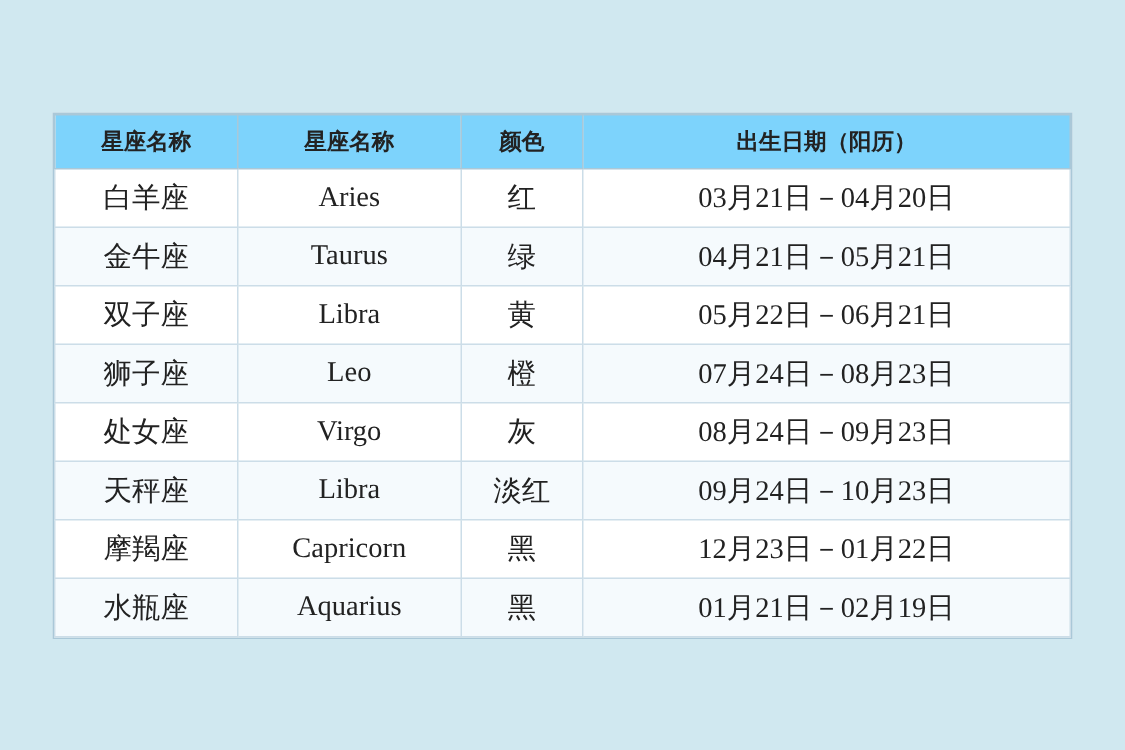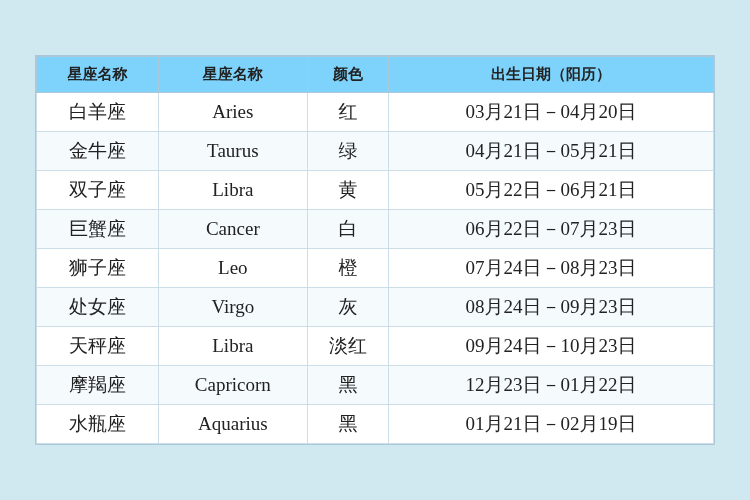--- a/index.html
+++ b/index.html
@@ -76,26 +76,20 @@
           <td>绿</td>
           <td>04月21日－05月21日</td>
         </tr>
         <tr>
           <td>双子座</td>
           <td>Libra</td>
           <td>黄</td>
           <td>05月22日－06月21日</td>
         </tr>
         <tr>
-          <td>巨蟹座</td>
-          <td>Cancer</td>
-          <td>白</td>
-          <td>06月22日－07月23日</td>
-        </tr>
-        <tr>
           <td>狮子座</td>
           <td>Leo</td>
           <td>橙</td>
           <td>07月24日－08月23日</td>
         </tr>
         <tr>
           <td>处女座</td>
           <td>Virgo</td>
           <td>灰</td>
           <td>08月24日－09月23日</td>

